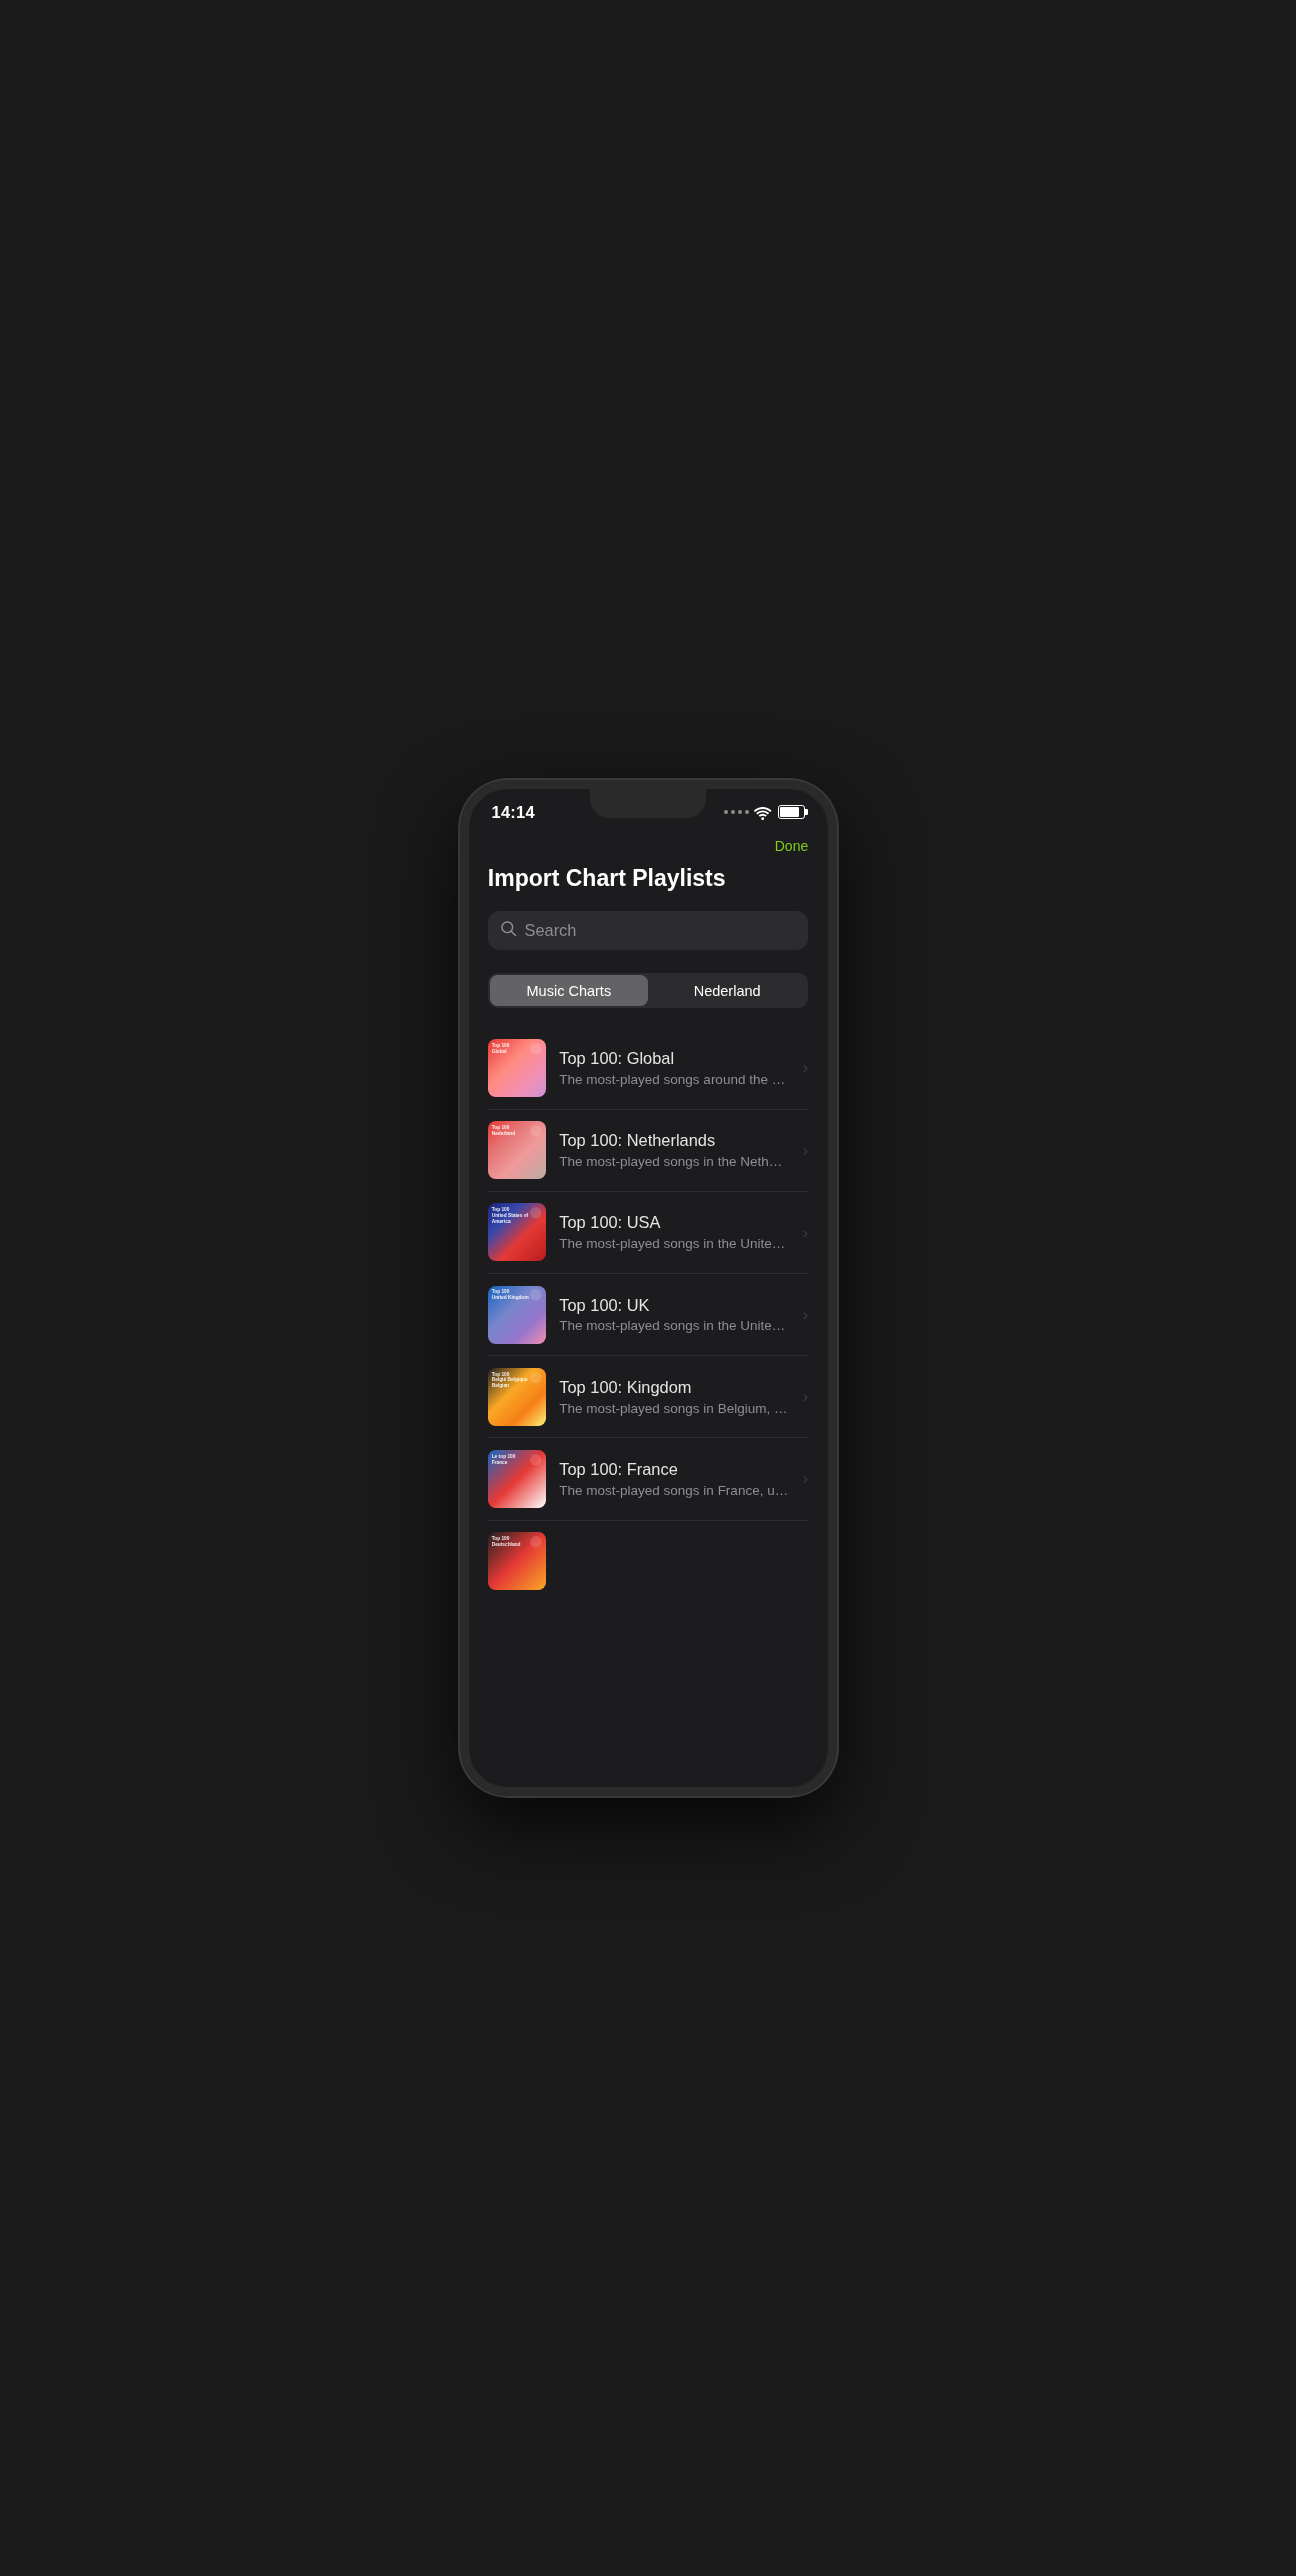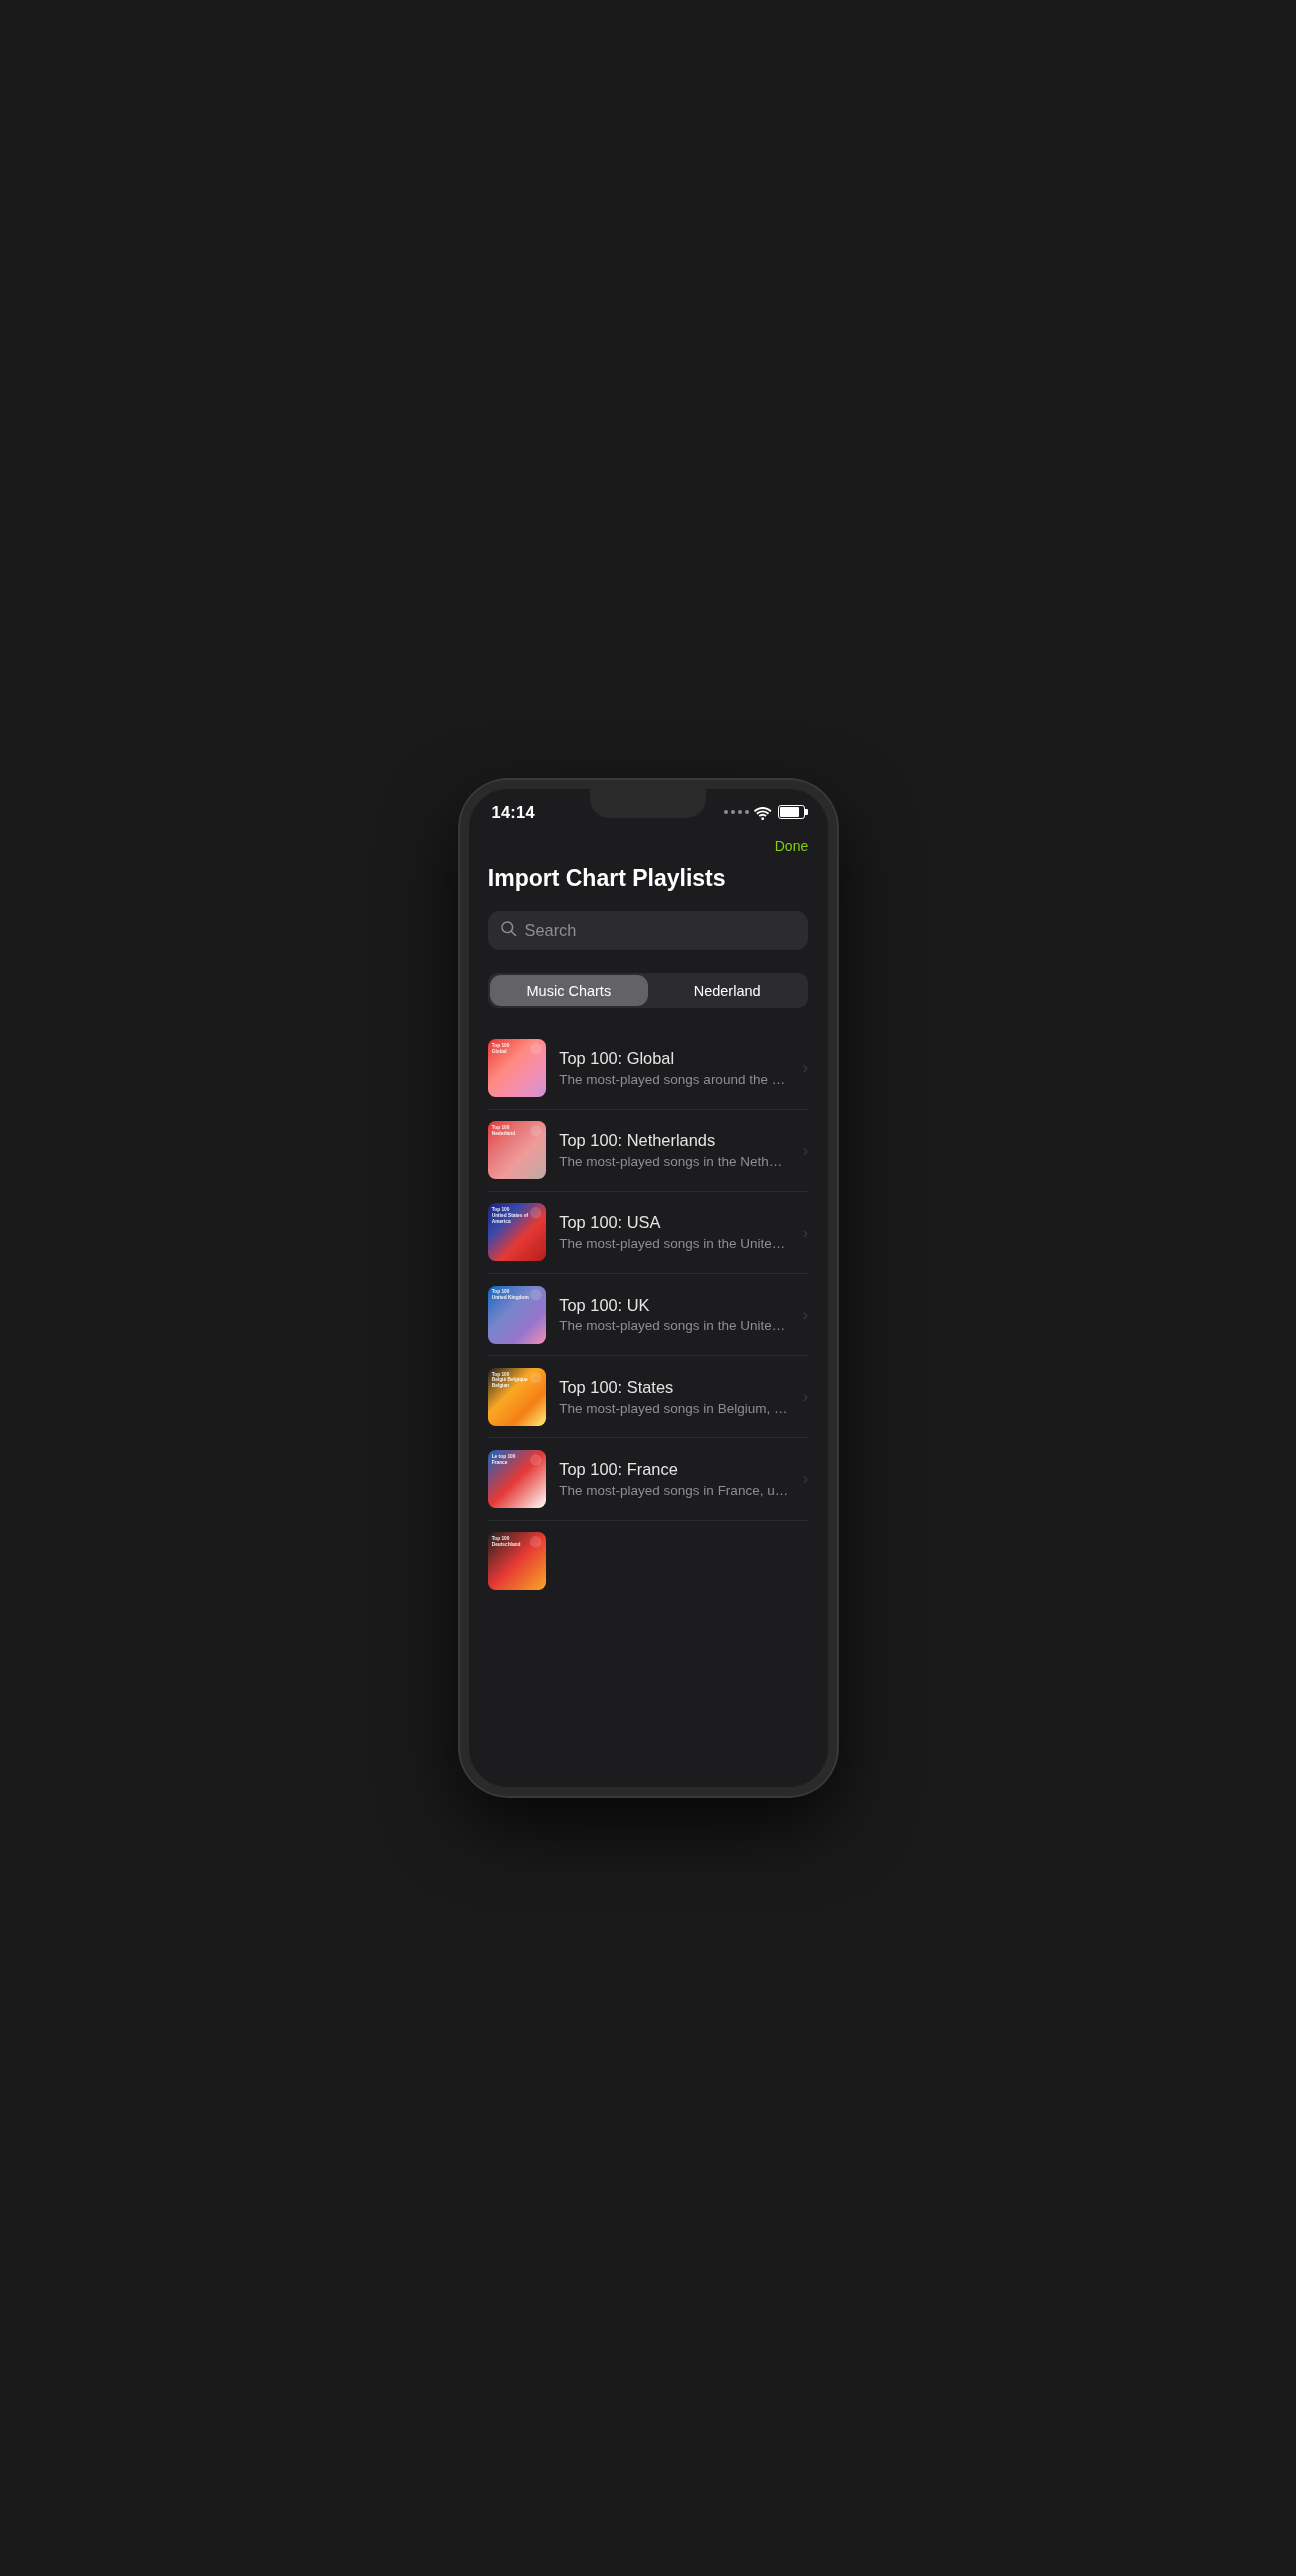--- a/index.html
+++ b/index.html
@@ -169,21 +169,20 @@
       border-radius: 7.7px;
       font-size: 14.5px;
       font-weight: 500;
       cursor: pointer;
       transition: background 0.2s;
     }
 
     .segment-btn.active {
       background: #636366;
       color: #ffffff;
-      border-radius: 11px;
     }
 
     .segment-btn.inactive {
       background: transparent;
       color: #ffffff;
     }
 
     
     .list-item {
       display: flex;
@@ -381,21 +380,21 @@
     </div>
         <div class="list-item">
       <div class="item-thumbnail thumb-belgium">
         <div class="thumb-label">Top 100<br>België Belgique Belgian</div>
         <svg class="apple-music-badge" viewBox="0 0 12 12">
           <circle cx="6" cy="6" r="6" fill="rgba(255,255,255,0.15)"></circle>
           <text x="6" y="9" text-anchor="middle" fill="white" font-size="7" font-weight="bold"></text>
         </svg>
       </div>
       <div class="item-text">
-        <div class="item-title">Top 100: States</div>
+        <div class="item-title">Top 100: Kingdom</div>
         <div class="item-subtitle">The most-played songs in Belgium, update...</div>
       </div>
       <span class="chevron">›</span>
     </div>
         <div class="list-item">
       <div class="item-thumbnail thumb-france">
         <div class="thumb-label">Le top 100<br>France</div>
         <svg class="apple-music-badge" viewBox="0 0 12 12">
           <circle cx="6" cy="6" r="6" fill="rgba(255,255,255,0.15)"></circle>
           <text x="6" y="9" text-anchor="middle" fill="white" font-size="7" font-weight="bold"></text>

